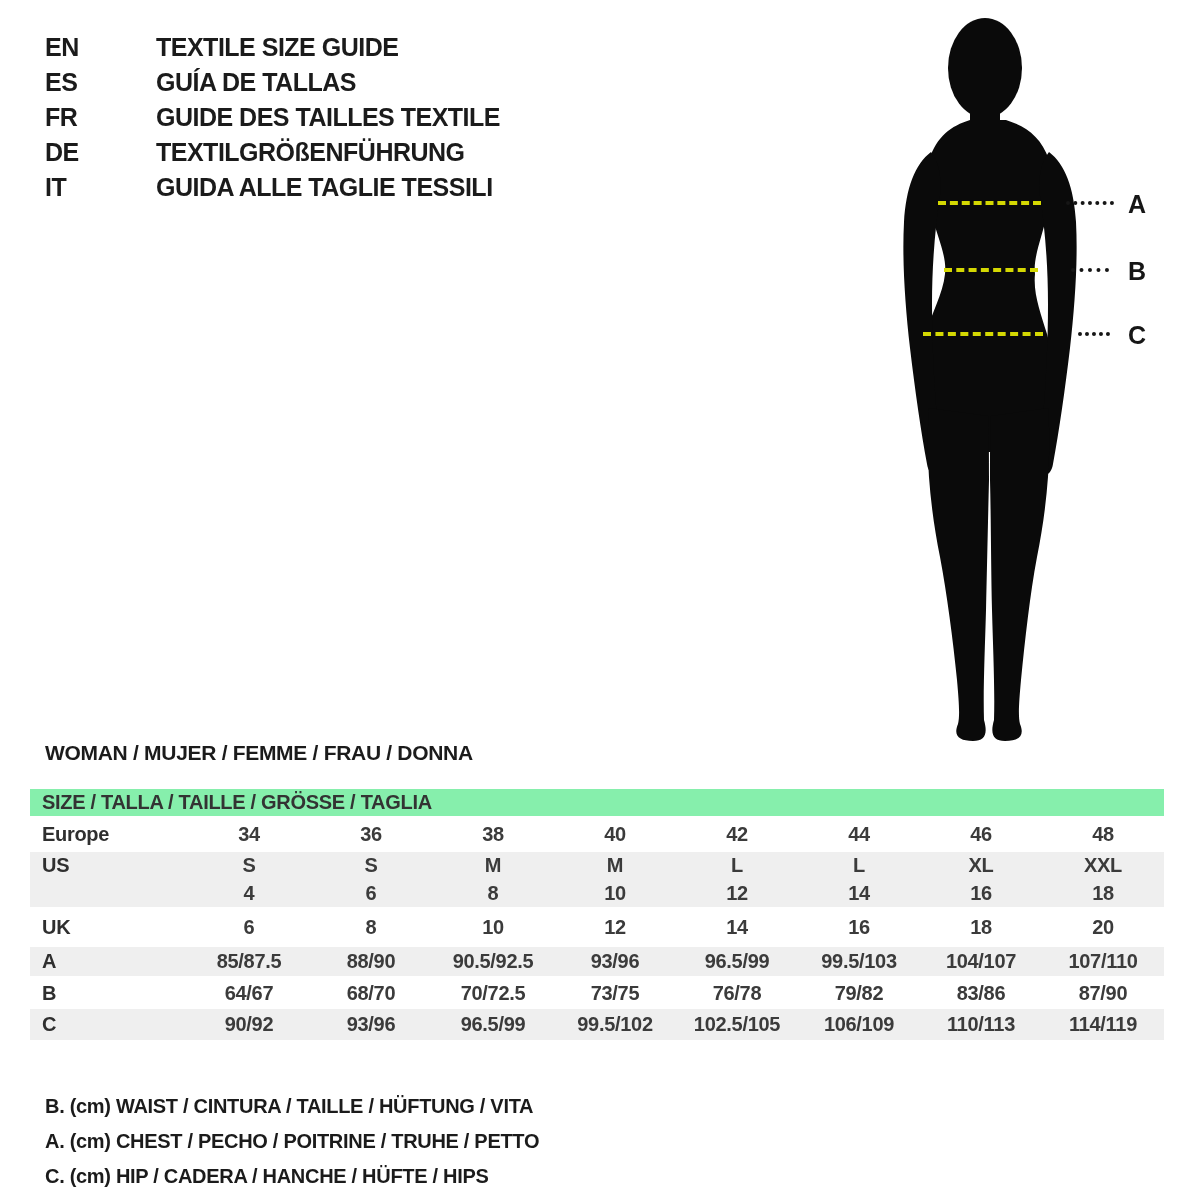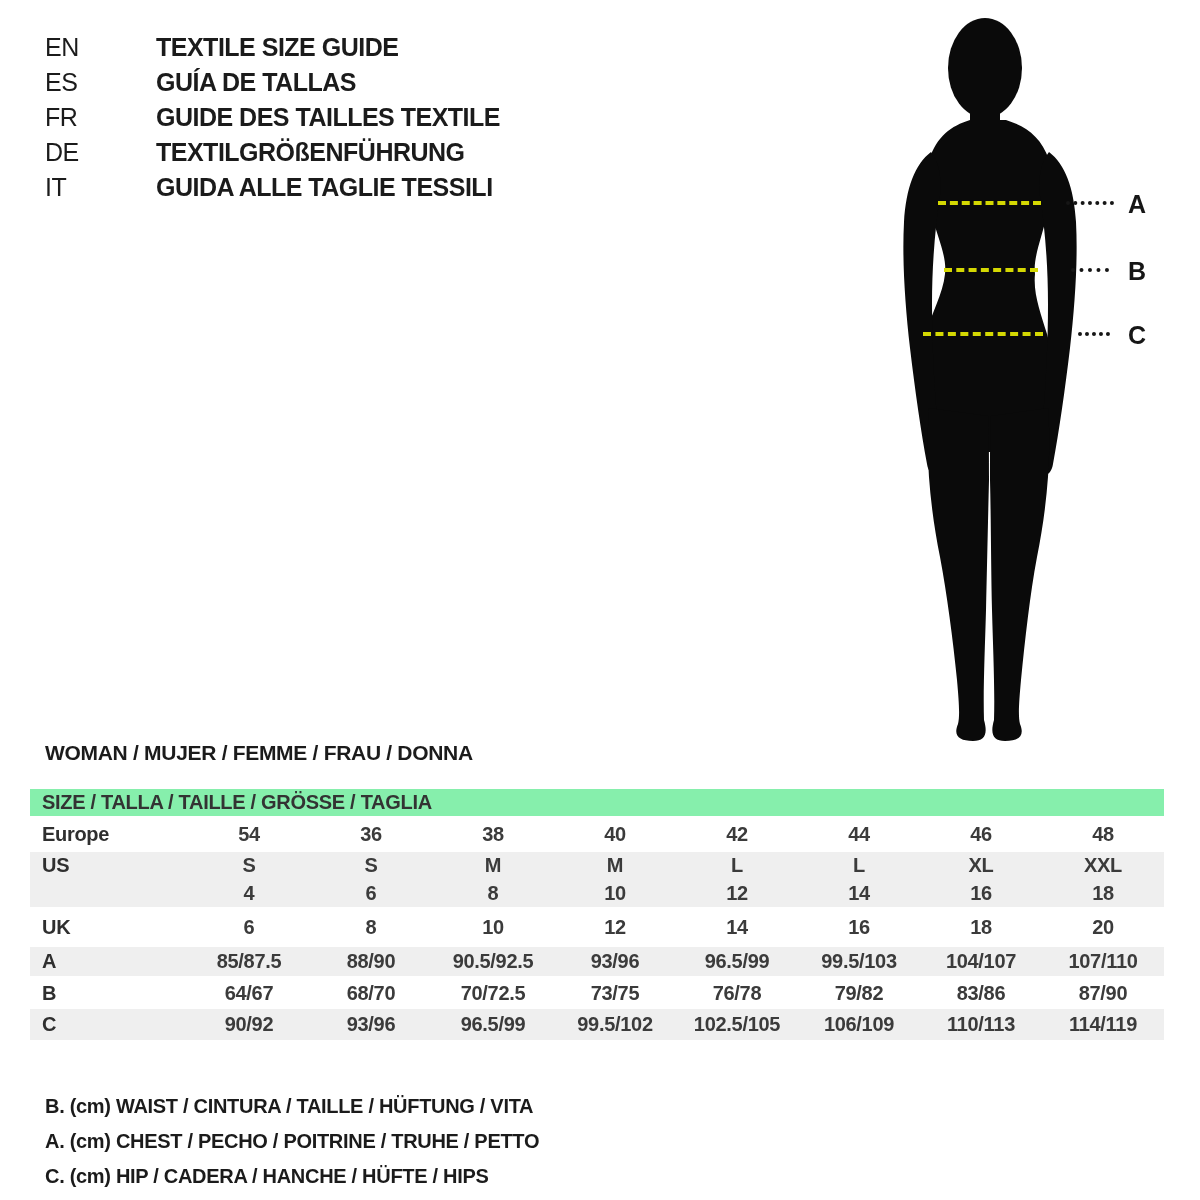--- a/index.html
+++ b/index.html
@@ -4,21 +4,21 @@
 <style>
   * { margin:0; padding:0; box-sizing:border-box; }
   html,body { width:1200px; height:1200px; background:#ffffff; }
   body { font-family:"Liberation Sans", sans-serif; color:#1b1b1b; position:relative; overflow:hidden; }
 
   .page { position:absolute; inset:0; background:#fff; }
 
   
   .langs { position:absolute; left:45px; top:30px; }
   .lang-row { display:flex; height:35px; align-items:center; }
-  .lang-code { width:74px; font-weight:400; font-size:25px; letter-spacing:-0.5px; }
+  .lang-code { width:74px; font-weight:700; font-size:25px; letter-spacing:-0.5px; }
   .lang-title { font-weight:700; font-size:25px; letter-spacing:-0.5px; white-space:nowrap;margin-left:37px; }
 
   
   .figure { position:absolute; left:895px; top:12px; width:210px; height:730px; }
 
   
   .seg { position:absolute; height:0; }
   .seg.yellow { border-top:4px dashed #d4d802; }
   .seg.black  { border-top:4px dotted #161616; }
   .mlabel { position:absolute; font-size:25px; font-weight:700; color:#161616; }
@@ -176,21 +176,21 @@
         <col>
         <col>
         <col>
       </colgroup>
     <tbody>
       <tr class="thead">
         <td colspan="9">SIZE / TALLA / TAILLE / GRÖSSE / TAGLIA</td>
       </tr>
       <tr class="r-europe">
         <td class="lbl">Europe</td>
-        <td>54</td>
+        <td>34</td>
         <td>36</td>
         <td>38</td>
         <td>40</td>
         <td>42</td>
         <td>44</td>
         <td>46</td>
         <td>48</td>
       </tr>
       <tr class="r-us shaded">
         <td class="lbl">US</td>

